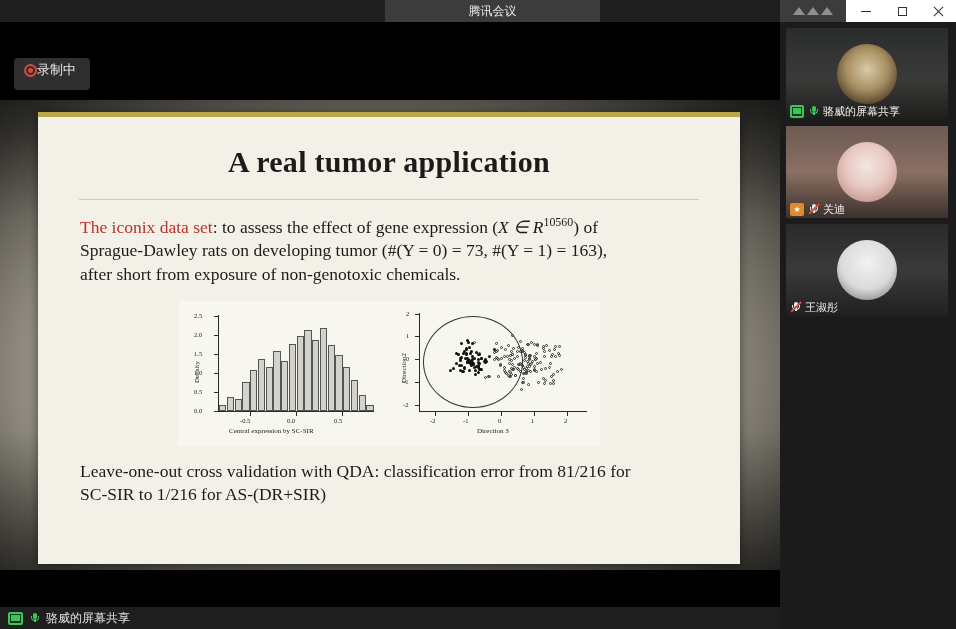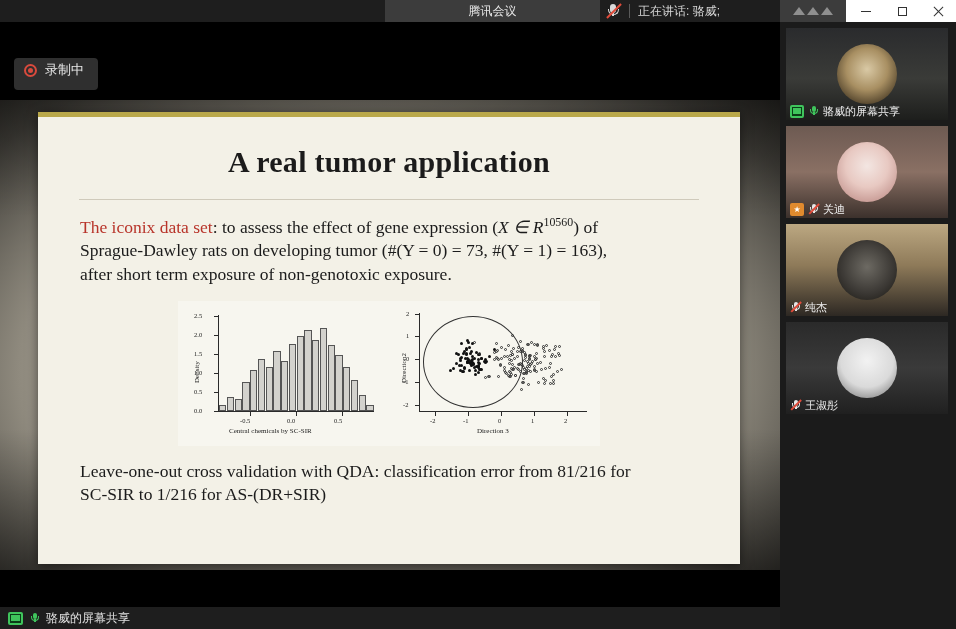--- a/index.html
+++ b/index.html
@@ -75,21 +75,21 @@
     width: 13px; height: 1px; background: #333;
   }
   .wc-btn .glyph-close::before { transform: rotate(45deg); }
   .wc-btn .glyph-close::after { transform: rotate(-45deg); }
 
   
   .rec-chip {
     position: absolute; left: 14px; top: 58px;
     height: 32px; padding: 0 14px 8px 10px;
     background: #2f2f2f; border-radius: 4px;
-    display: flex; align-items: center; gap: 8px;
+    display: flex; align-items: center; 
     color: #e9e9e9; font-size: 13px;
   }
   .rec-dot {
     width: 13px; height: 13px; border-radius: 50%;
     border: 2px solid #d94a3d;
     display: flex; align-items: center; justify-content: center;
   }
   .rec-dot::after {
     content: ""; width: 5px; height: 5px; border-radius: 50%; background: #d94a3d;
   }
@@ -278,30 +278,20 @@
     border-bottom: 8px solid #8f8f8f; display: block;
   }
 </style>
 </head>
 <body>
 
 <div id="app">
 
   <div class="topbar">
     <div class="topbar-title-pill">腾讯会议</div>
-    <div class="topbar-right">
-      <span class="mic-badge">
-        <span class="mic-body"></span>
-          <span class="mic-arc"></span>
-          <span class="mic-stand"></span>
-          <span class="slash"></span>
-      </span>
-      <span class="vsep"></span>
-      <span>正在讲话: 骆威;</span>
-    </div>
   </div>
 
   <div class="brand-block"></div>
   <div class="brand-mark">
     <i></i>
       <i></i>
       <i></i>
   </div>
 
   <div class="wincontrols">
@@ -319,21 +309,21 @@
   <div class="share-stage">
     <div class="desk-bg"></div>
 
     <div class="slide">
       <div class="slide-title">A real tumor application</div>
       <div class="slide-rule"></div>
 
       <div class="slide-body">
         <span class="hl-red">The iconix data set</span><span>: to assess the effect of gene expression (</span><span class="math-italic">X ∈ R</span><span class="sup">10560</span><span>) of</span><br>
         <span>Sprague-Dawley rats on developing tumor (#(Y = 0) = 73, #(Y = 1) = 163),</span><br>
-        <span>after short term exposure of non-genotoxic exposure.</span>
+        <span>after short from exposure of non-genotoxic chemicals.</span>
       </div>
 
       <div class="plots-wrap">
 
         <div class="plot plot-left">
 
           <div class="axis-line" style="left:34px;top:10px;width:1px;height:96px;"></div>
           <div class="axis-line" style="left:34px;top:106px;width:156px;height:1px;"></div>
 
           <div class="tick" style="left:30px;top:106px;width:4px;height:1px;"></div>
@@ -350,21 +340,21 @@
           <div class="axlabel" style="left:10px;top:7px;">2.5</div>
 
           <div class="tick" style="left:66px;top:107px;width:1px;height:4px;"></div>
           <div class="axlabel" style="left:56px;top:112px;">-0.5</div>
           <div class="tick" style="left:112px;top:107px;width:1px;height:4px;"></div>
           <div class="axlabel" style="left:103px;top:112px;">0.0</div>
           <div class="tick" style="left:158px;top:107px;width:1px;height:4px;"></div>
           <div class="axlabel" style="left:150px;top:112px;">0.5</div>
 
           <div class="axtitle vert" style="left:9px;top:78px;">Density</div>
-          <div class="axtitle" style="left:45px;top:122px;">Central chemicals by SC-SIR</div>
+          <div class="axtitle" style="left:45px;top:122px;">Central expression by SC-SIR</div>
 
           <div id="hist-bars" style="position:absolute;left:35px;top:10px;width:155px;height:96px;">
               <div class="hist-bar" style="left: 0px; width: 7.25px; height: 5.76px;"></div>
               <div class="hist-bar" style="left: 7.75px; width: 7.25px; height: 13.44px;"></div>
               <div class="hist-bar" style="left: 15.5px; width: 7.25px; height: 11.52px;"></div>
               <div class="hist-bar" style="left: 23.25px; width: 7.25px; height: 28.8px;"></div>
               <div class="hist-bar" style="left: 31px; width: 7.25px; height: 40.32px;"></div>
               <div class="hist-bar" style="left: 38.75px; width: 7.25px; height: 51.84px;"></div>
               <div class="hist-bar" style="left: 46.5px; width: 7.25px; height: 44.16px;"></div>
               <div class="hist-bar" style="left: 54.25px; width: 7.25px; height: 59.52px;"></div>
@@ -673,34 +663,20 @@
         <span class="mic-sm muted">
             <span class="b"></span>
             <span class="a"></span>
             <span class="s"></span>
             <span class="sl"></span>
           </span>
         <span>关迪</span>
       </div>
     </div>
 
-    <div class="tile">
-      <div class="tile-thumb" style="background:linear-gradient(180deg,#bca882 0%,#8e7a59 45%,#2d2823 100%);">
-        <div class="avatar-circle" style="background:radial-gradient(circle at 50% 45%, #6d6a63 0%, #3a3733 60%, #17150f 100%);"></div>
-      </div>
-      <div class="namebar">
-        <span class="mic-sm muted">
-            <span class="b"></span>
-            <span class="a"></span>
-            <span class="s"></span>
-            <span class="sl"></span>
-          </span>
-        <span>纯杰</span>
-      </div>
-    </div>
 
     <div class="tile">
       <div class="tile-thumb" style="background:linear-gradient(180deg,#2a2a2a 0%,#3a3a3a 50%,#202020 100%);">
         <div class="avatar-circle" style="background:radial-gradient(circle at 50% 38%, #f2f2f2 0%, #dadada 55%, #8e8e8e 85%, #2b2b2b 100%);"></div>
       </div>
       <div class="namebar">
         <span class="mic-sm muted">
             <span class="b"></span>
             <span class="a"></span>
             <span class="s"></span>

